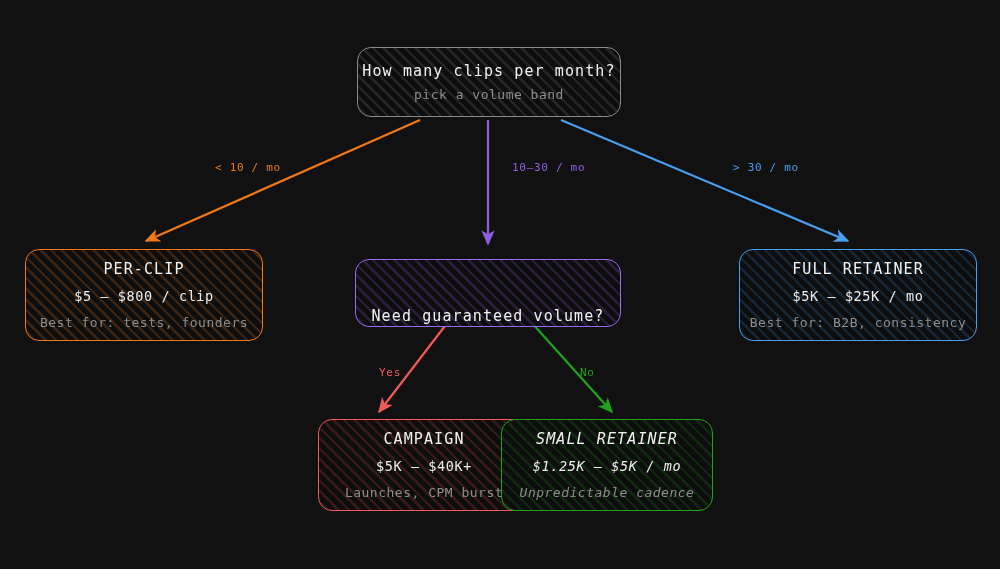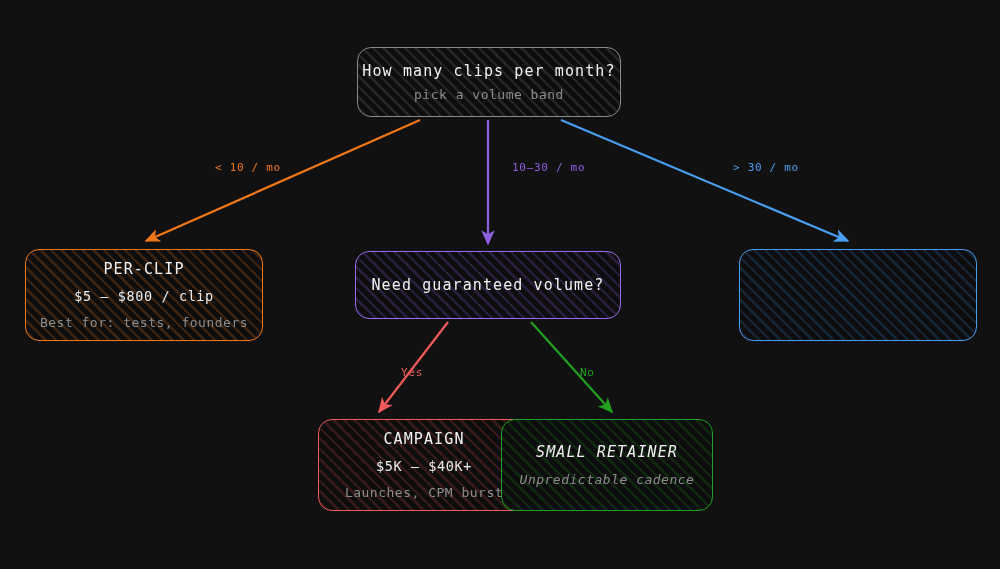--- a/index.html
+++ b/index.html
@@ -113,45 +113,51 @@
         </div>
       </div>
       <div class="node" style="left: 25px; top: 249px; width: 238px; height: 92px; border: 1.8px solid rgb(240, 120, 24); background: rgb(13, 13, 13);">
         <div class="hatch" style="background: repeating-linear-gradient(45deg, rgba(200, 104, 26, 0) 0px, rgba(200, 104, 26, 0) 5px, rgba(200, 104, 26, 0.533) 5px, rgba(200, 104, 26, 0.533) 7.5px); opacity: 0.45;"></div>
         <div class="inner">
           <div class="title">PER-CLIP</div>
           <div class="price">$5 – $800 / clip</div>
           <div class="sub">Best for: tests, founders</div>
         </div>
       </div>
-      <div class="node" style="left: 355px; top: 251px; width: 266px; height: 68px; border: 1.8px solid rgb(154, 107, 240); background: rgb(13, 13, 13);">
+      <div class="node" style="left: 355px; top: 259px; width: 266px; height: 68px; border: 1.8px solid rgb(154, 107, 240); background: rgb(13, 13, 13); justify-content: flex-end;">
         <div class="hatch" style="background: repeating-linear-gradient(45deg, rgba(125, 82, 204, 0) 0px, rgba(125, 82, 204, 0) 5px, rgba(125, 82, 204, 0.533) 5px, rgba(125, 82, 204, 0.533) 7.5px); opacity: 0.45;"></div>
         <div class="inner">
           <div class="title">Need guaranteed volume?</div>
         </div>
       </div>
       <div class="node" style="left: 739px; top: 249px; width: 238px; height: 92px; border: 1.8px solid rgb(74, 158, 240); background: rgb(13, 13, 13);">
         <div class="hatch" style="background: repeating-linear-gradient(45deg, rgba(47, 111, 181, 0) 0px, rgba(47, 111, 181, 0) 5px, rgba(47, 111, 181, 0.533) 5px, rgba(47, 111, 181, 0.533) 7.5px); opacity: 0.45;"></div>
+        <div class="inner">
+          <div class="title">FULL RETAINER</div>
+          <div class="price">$5K – $25K / mo</div>
+          <div class="sub">Best for: B2B, consistency</div>
+        </div>
       </div>
       <div class="node" style="left: 270px; top: 419px; width: 212px; height: 92px; border: 1.8px solid rgb(240, 90, 90); background: rgb(13, 13, 13); margin-left: 48px;">
         <div class="hatch" style="background: repeating-linear-gradient(45deg, rgba(184, 64, 64, 0) 0px, rgba(184, 64, 64, 0) 5px, rgba(184, 64, 64, 0.533) 5px, rgba(184, 64, 64, 0.533) 7.5px); opacity: 0.45;"></div>
         <div class="inner">
           <div class="title">CAMPAIGN</div>
           <div class="price">$5K – $40K+</div>
           <div class="sub">Launches, CPM burst</div>
         </div>
       </div>
       <div class="node" style="left: 501px; top: 419px; width: 212px; height: 92px; border: 1.8px solid rgb(33, 161, 31); background: rgb(13, 13, 13); font-style: italic;">
         <div class="hatch" style="background: repeating-linear-gradient(45deg, rgba(26, 122, 24, 0) 0px, rgba(26, 122, 24, 0) 5px, rgba(26, 122, 24, 0.533) 5px, rgba(26, 122, 24, 0.533) 7.5px); opacity: 0.45;"></div>
         <div class="inner">
           <div class="title">SMALL RETAINER</div>
+          <div class="price">$1.25K – $5K / mo</div>
           <div class="sub">Unpredictable cadence</div>
         </div>
       </div>
     </div>
   <div id="labels-layer">
       <div class="edge-label" style="left: 215px; top: 161px; color: rgb(240, 120, 24);">&lt; 10 / mo</div>
       <div class="edge-label" style="left: 512px; top: 161px; color: rgb(143, 95, 224);">10–30 / mo</div>
       <div class="edge-label" style="left: 733px; top: 161px; color: rgb(74, 158, 240);">&gt; 30 / mo</div>
-      <div class="edge-label" style="left: 401px; top: 366px; color: rgb(240, 90, 90);">Yes</div>
+      <div class="edge-label" style="left: 379px; top: 366px; color: rgb(240, 90, 90);">Yes</div>
       <div class="edge-label" style="left: 580px; top: 366px; color: rgb(33, 161, 31);">No</div>
     </div>
 </div>
 
 </body></html>

